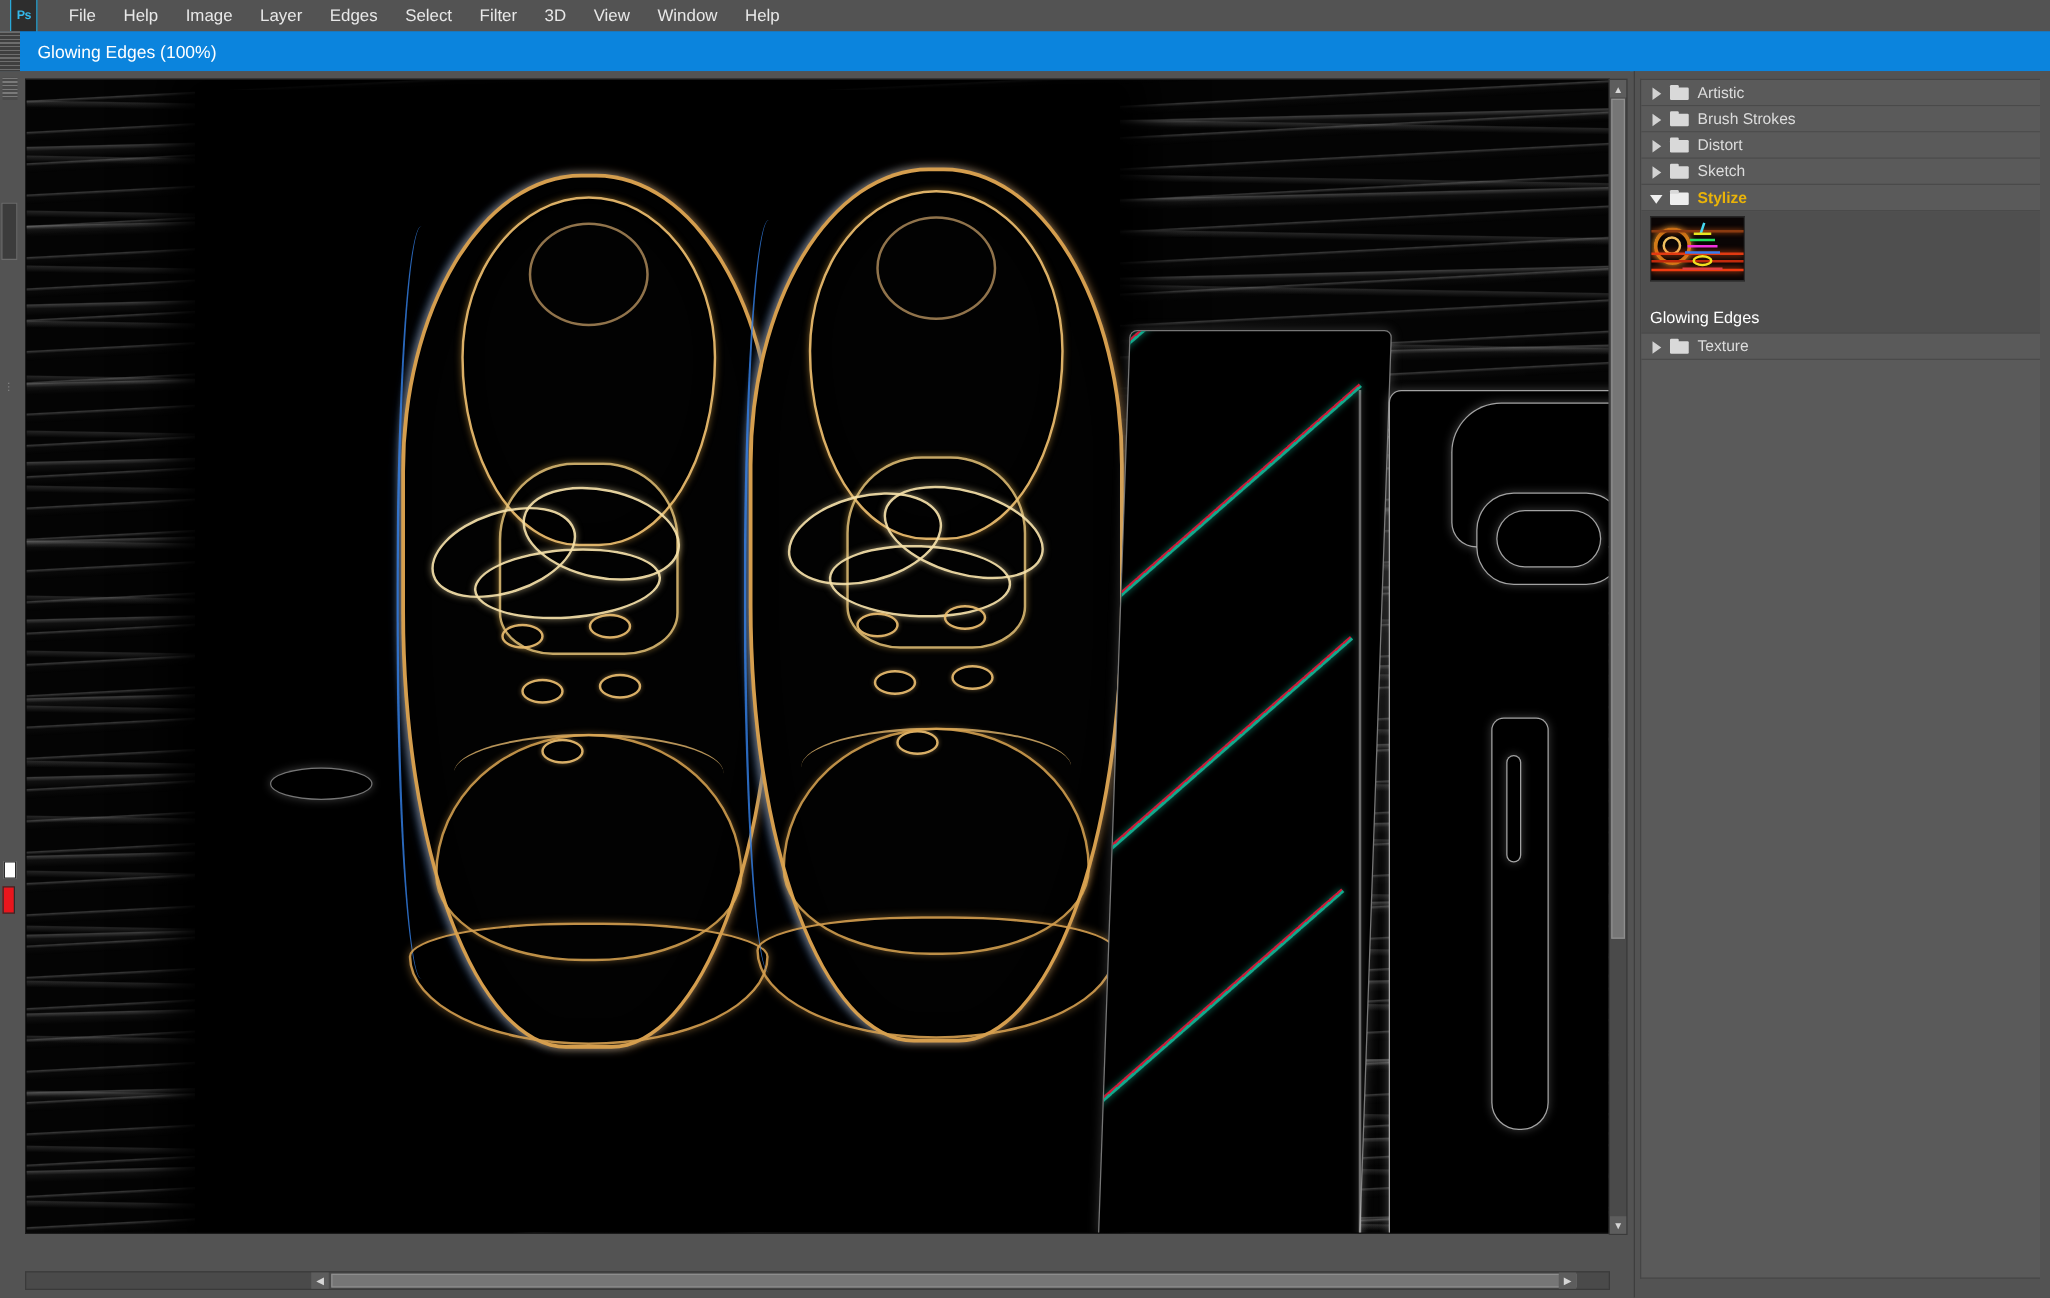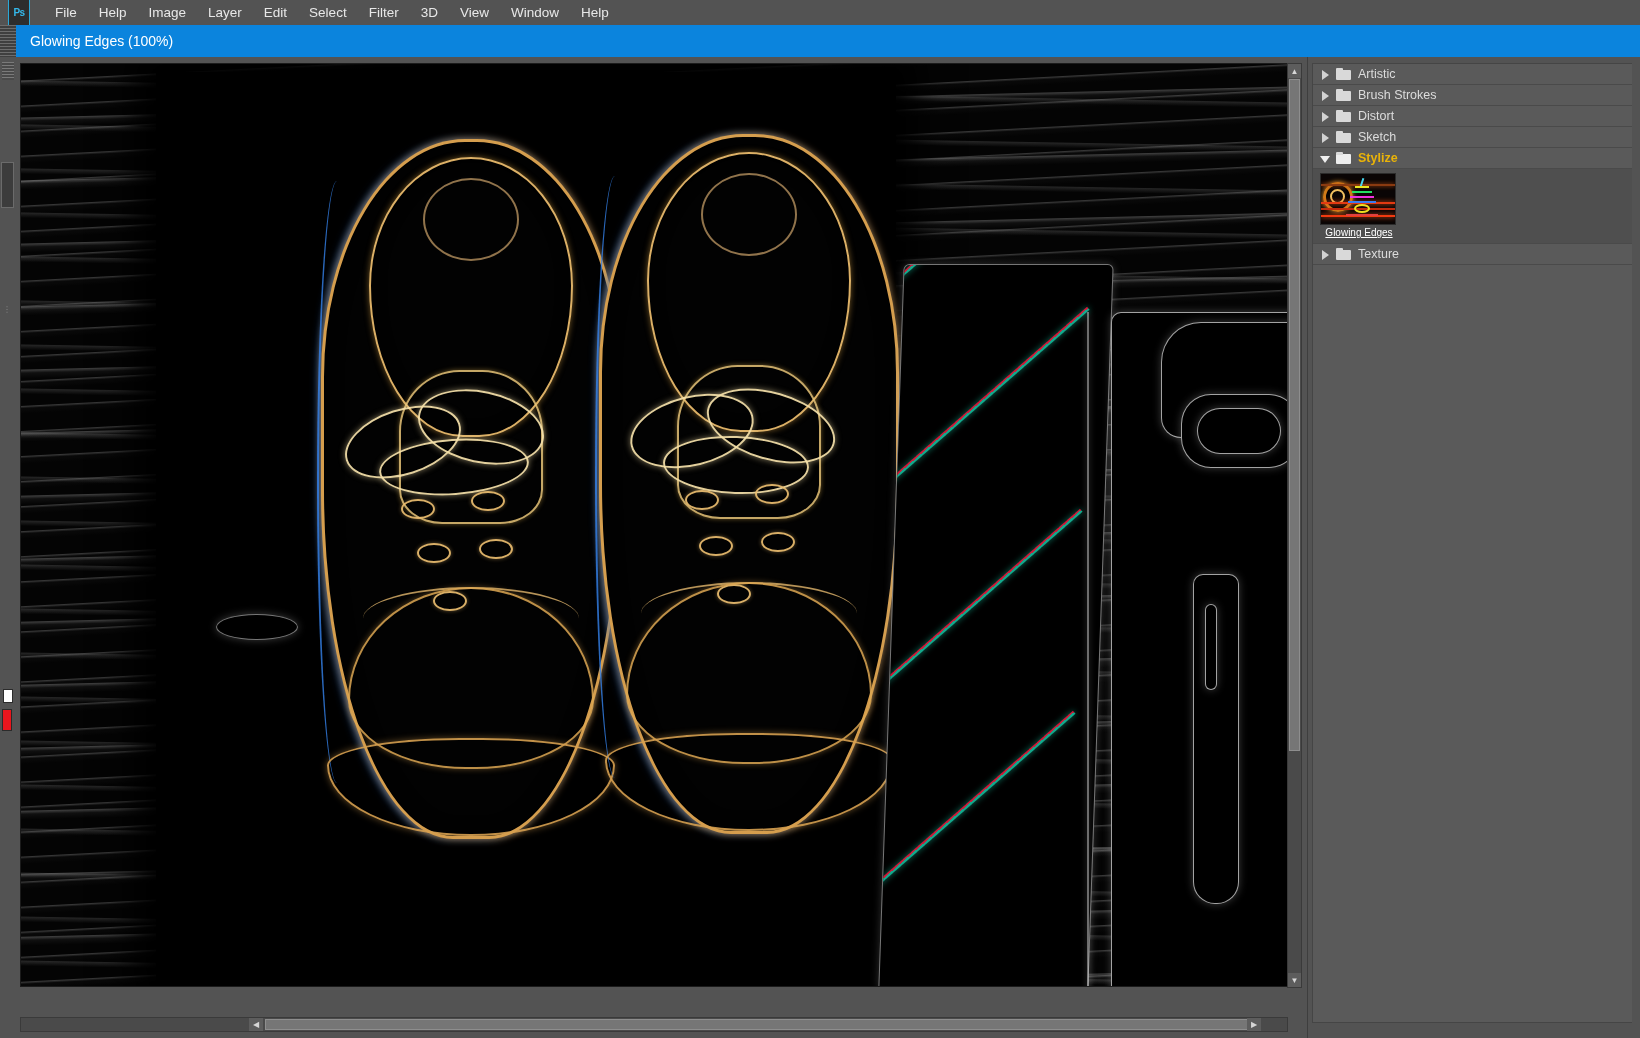--- a/index.html
+++ b/index.html
@@ -498,46 +498,45 @@
   .cone-line {
     position: absolute;
     background: #d7d7d7;
   }
   .thumb-stripe {
     position: absolute;
     left: 0; width: 100%; height: 2px;
   }
   .thumb-label {
     color: #eaeaea;
-    font-size: 10px;
+    font-size: 13px;
     text-align: center;
-    padding-top: 2px;
+    padding-top: 21px;
     white-space: nowrap;
-    text-decoration: underline;
   }
   .filter-thumb.selected .thumb-label { color: #ffffff; }
 
   
   #panel-gap {
     position: absolute;
     right: 0; top: 0;
     width: 8px; height: 100%;
     background: #535353;
   }
 </style>
 </head>
 <body>
 
 <div id="menubar">
   <div id="ps-logo">Ps</div>
   <div class="menu-item">File</div>
   <div class="menu-item">Help</div>
   <div class="menu-item">Image</div>
   <div class="menu-item">Layer</div>
-  <div class="menu-item">Edit</div>
+  <div class="menu-item">Edges</div>
   <div class="menu-item">Select</div>
   <div class="menu-item">Filter</div>
   <div class="menu-item">3D</div>
   <div class="menu-item">View</div>
   <div class="menu-item">Window</div>
   <div class="menu-item">Help</div>
 </div>
 
 <div id="titlebar">
   <div id="titlebar-grip"></div>

